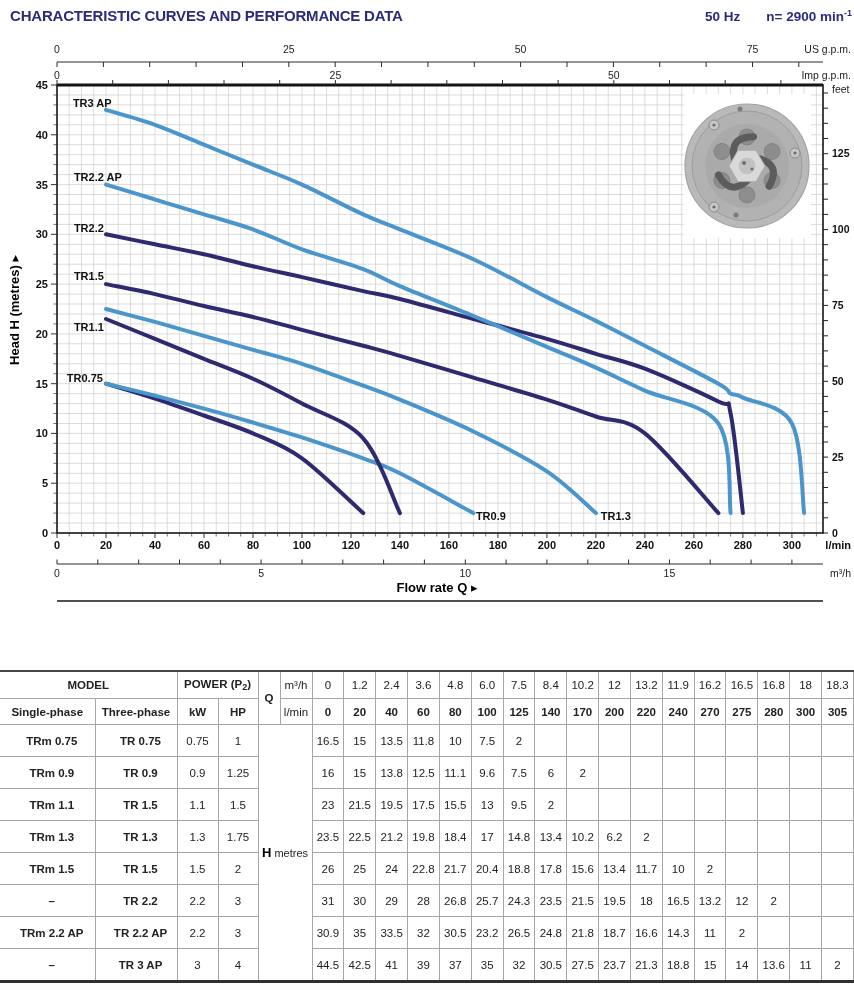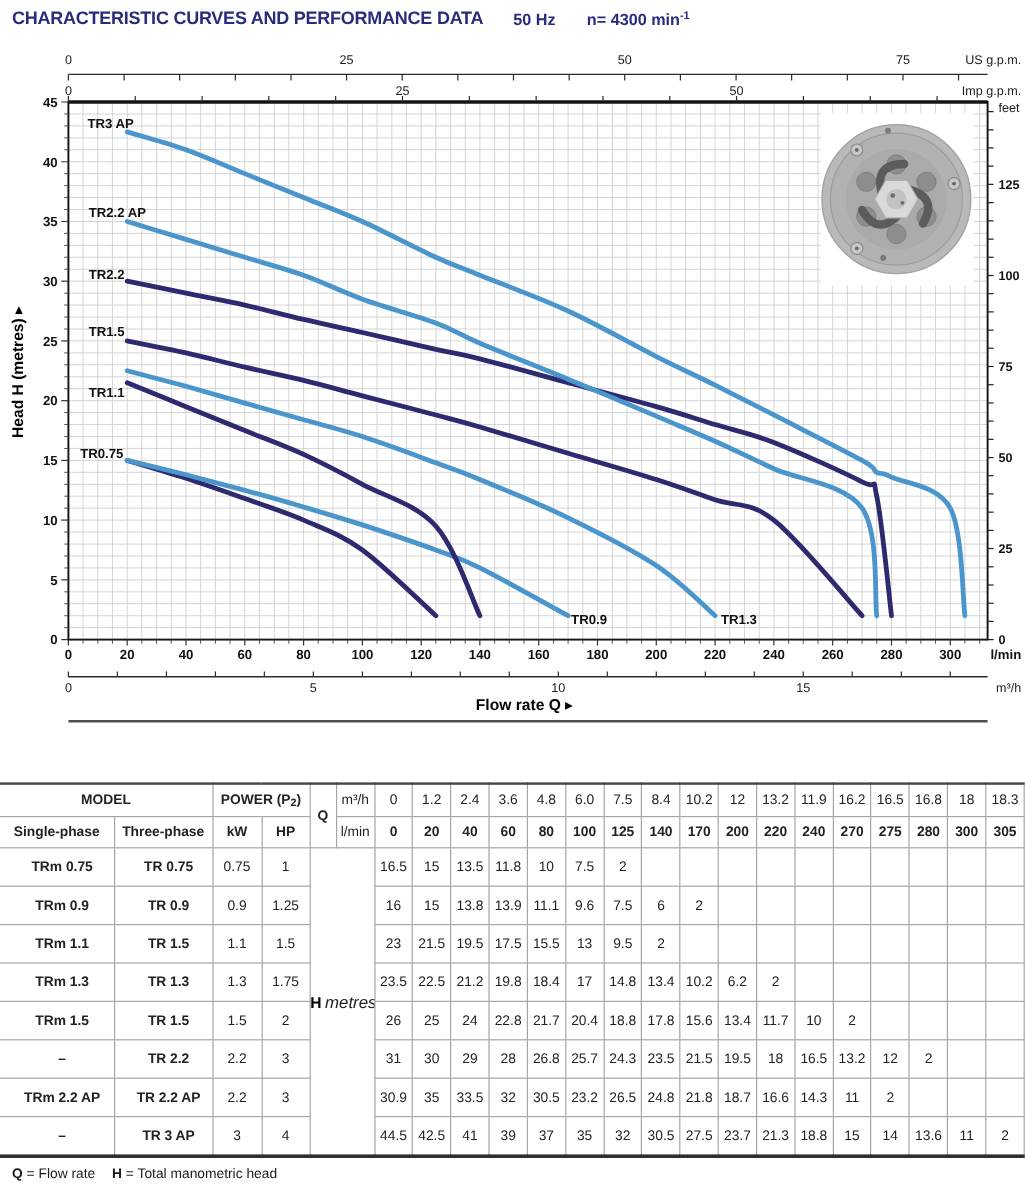--- a/index.html
+++ b/index.html
@@ -1,55 +1,55 @@
 <!DOCTYPE html>
 <html><head>
 <meta charset="utf-8">
 <style>
   html,body{margin:0;padding:0;background:#fff;}
   body{width:854px;height:989px;position:relative;overflow:hidden;
        font-family:"Liberation Sans","DejaVu Sans",sans-serif;-webkit-font-smoothing:antialiased;}
-  .header{display:flex;align-items:flex-start;
-          padding:7px 23px 0 10px;height:29px;}
+  .header{display:flex;justify-content:space-between;align-items:flex-start;
+          padding:7px 2px 0 10px;height:29px;}
   .title{font-size:15px;font-weight:bold;color:#292c7d;letter-spacing:-0.2px;}
   .cond{font-size:13.5px;font-weight:bold;color:#292c7d;white-space:nowrap;}
   .cond .hz{margin-right:26px;margin-left:25px;}
   .cond sup{font-size:9px;}
   #chart{display:block;}
   #chart text{font-family:"Liberation Sans","DejaVu Sans",sans-serif;}
-  #perf-table{border-collapse:collapse;table-layout:fixed;width:854px;margin-top:42px;
+  #perf-table{border-collapse:collapse;table-layout:fixed;width:854px;margin-top:60px;
               border-top:2.5px solid #454545;border-bottom:3px solid #303030;}
   #perf-table th,#perf-table td{border:1px solid #a6a6a6;padding:0;text-align:center;
               font-size:11.5px;color:#222;height:31px;overflow:hidden;white-space:nowrap;}
   #perf-table thead tr:nth-child(1) th{height:26px;}
   #perf-table thead tr:nth-child(2) th{height:25px;}
   #perf-table tr > :first-child{border-left:0;}
   .hdr{font-weight:bold;font-size:12.5px;color:#000;}
   .model{text-align:right;padding-left:9px !important;font-weight:bold;
          font-size:12.5px;color:#0d0d0d;}
   .qlab{font-weight:bold;font-size:13px;color:#000;}
   .unit{font-weight:normal;font-size:11.5px;color:#111;}
   .qv{font-weight:normal;font-size:11.5px;color:#222;}
   .qvb{font-weight:bold;font-size:11.5px;color:#111;}
   .num{font-weight:normal;font-size:11.5px;color:#2a2a2a;}
   .psub{font-size:9px;vertical-align:-2px;}
   .hsym{font-weight:bold;font-size:13px;color:#000;}
-  .hunit{font-size:14px;color:#222;margin-left:3px;font-style:italic;}
+  .hunit{font-size:11px;color:#222;margin-left:3px;}
   .footer{display:flex;justify-content:space-between;margin-top:8px;padding:0 8px 0 10px;
           font-size:11.5px;color:#1a1a1a;flex-direction:column;}
   .footer .fsym{font-weight:bold;}
   .footer .gap{display:inline-block;width:14px;}
 </style>
 </head>
 <body>
 
 <div class="header">
   <div class="title">CHARACTERISTIC CURVES AND PERFORMANCE DATA</div>
   <div class="cond">
-    <span class="hz">50 Hz</span><span><span>n= 4300 min</span><sup>-1</sup></span>
+    <span class="hz">50 Hz</span><span><span>n= 2900 min</span><sup>-1</sup></span>
   </div>
 </div>
 
 <svg id="chart" width="854" height="574" viewBox="0 0 854 574">
     <g>
       <line x1="69.2" y1="49.0" x2="69.2" y2="497.0" stroke="#cdcdcd" stroke-width="0.7"></line>
       <line x1="81.5" y1="49.0" x2="81.5" y2="497.0" stroke="#cdcdcd" stroke-width="0.7"></line>
       <line x1="93.7" y1="49.0" x2="93.7" y2="497.0" stroke="#cdcdcd" stroke-width="0.7"></line>
       <line x1="106.0" y1="49.0" x2="106.0" y2="497.0" stroke="#cdcdcd" stroke-width="0.7"></line>
       <line x1="118.2" y1="49.0" x2="118.2" y2="497.0" stroke="#cdcdcd" stroke-width="0.7"></line>
@@ -570,21 +570,21 @@
         <td class="num"></td>
       </tr>
       <tr>
         <td class="model">TRm 0.9</td>
         <td class="model">TR 0.9</td>
         <td class="num">0.9</td>
         <td class="num">1.25</td>
         <td class="num">16</td>
         <td class="num">15</td>
         <td class="num">13.8</td>
-        <td class="num">13.9</td>
+        <td class="num">12.5</td>
         <td class="num">11.1</td>
         <td class="num">9.6</td>
         <td class="num">7.5</td>
         <td class="num">6</td>
         <td class="num">2</td>
         <td class="num"></td>
         <td class="num"></td>
         <td class="num"></td>
         <td class="num"></td>
         <td class="num"></td>

